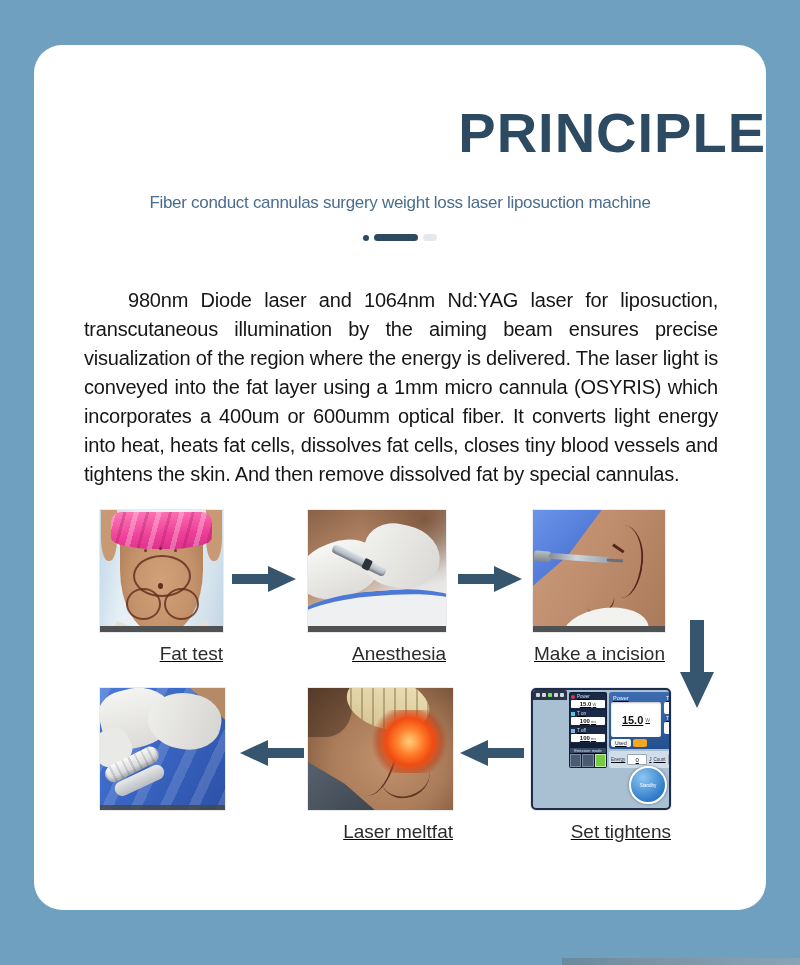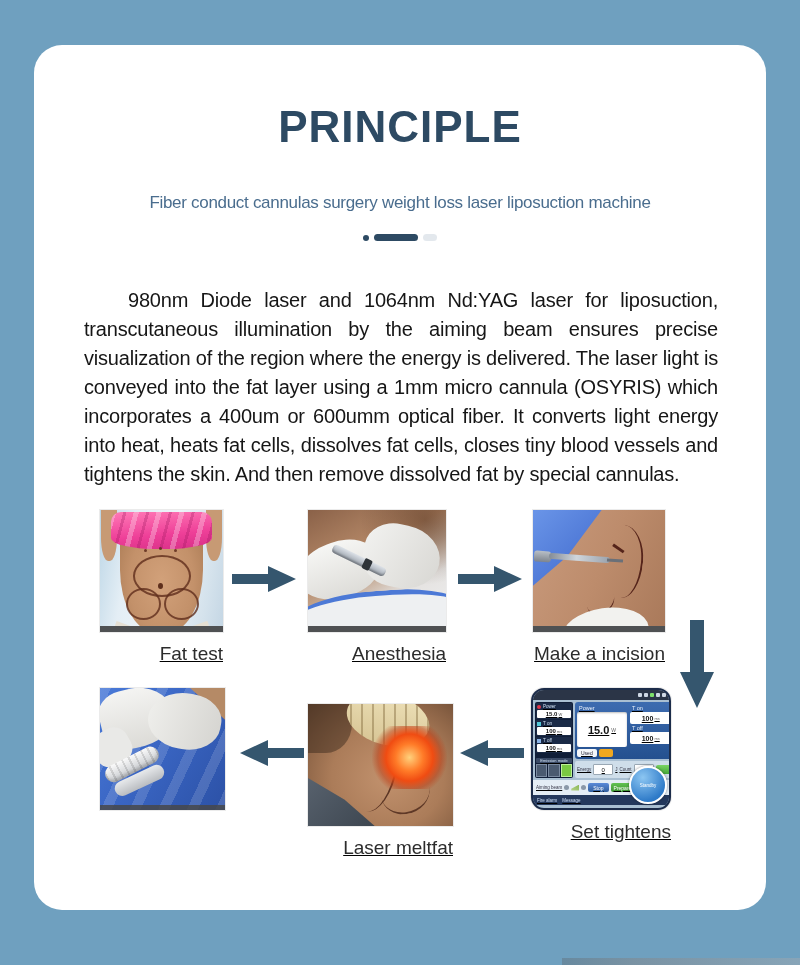--- a/index.html
+++ b/index.html
@@ -1,22 +1,22 @@
 <!DOCTYPE html>
 <html style="--background: #6fa0bf; --card: #ffffff; --title: #2d4a63; --subtitle: #4a6d8e; --arrow: #35566e; --label: #2c2c2c; --text: #161616;"><head>
 <meta charset="utf-8">
 <style>
   html,body{margin:0;padding:0;background:#6fa0bf;}
   .canvas{position:relative;width:800px;height:965px;background:var(--background,#6fa0bf);
           font-family:"Liberation Sans",sans-serif;overflow:hidden;}
   .card{position:absolute;left:34px;top:45px;width:732px;height:865px;
         background:var(--card,#ffffff);border-radius:28px;}
 
-  .title{position:absolute;top:60px;left:0;width:100%;margin:0;text-align:center;
-         font-size:44px;font-weight:700;letter-spacing:1px;color:var(--title,#2d4a63);line-height:1;}
+  .title{position:absolute;top:60px;left:0;width:100%;margin:0;text-align:right;
+         font-size:56px;font-weight:700;letter-spacing:1px;color:var(--title,#2d4a63);line-height:1;}
   .subtitle{position:absolute;top:148px;left:0;width:100%;text-align:center;
             font-size:17px;letter-spacing:-.3px;color:var(--subtitle,#4a6d8e);}
   .divider{position:absolute;top:189px;left:0;width:100%;display:flex;justify-content:center;
            align-items:center;gap:5px;}
   .divider .dot{width:6px;height:6px;border-radius:50%;background:var(--title,#2d4a63);}
   .divider .bar{width:44px;height:7px;border-radius:4px;background:var(--title,#2d4a63);}
   .divider .bar-faint{width:14px;height:7px;border-radius:4px;background:#ccd6de;opacity:.55;}
 
   .desc{position:absolute;top:241px;left:50px;width:634px;margin:0;
         font-size:20px;line-height:29px;text-align:justify;text-indent:44px;
@@ -106,22 +106,22 @@
   .p5-glove::after{content:"";position:absolute;inset:0;border-radius:inherit;
             background:repeating-linear-gradient(75deg,transparent 0 9px,rgba(120,95,50,.4) 9px 11px);}
   .p5-line1{position:absolute;left:30%;top:8%;width:30%;height:80%;transform:rotate(10deg);
             border-right:2.5px solid rgba(60,25,15,.75);border-radius:0 60% 50% 0/0 50% 50% 0;}
   .p5-line2{position:absolute;left:50%;top:55%;width:34%;height:34%;transform:rotate(-8deg);
             border-bottom:2.5px solid rgba(60,25,15,.7);border-radius:0 0 60% 50%;}
   .p5-glow{position:absolute;left:44%;top:18%;width:52%;height:52%;
            background:radial-gradient(circle,#ffd17c 0%,#ff7b28 28%,#f04c12 48%,rgba(190,60,20,.5) 65%,transparent 78%);}
 
   
-  .dev{background:#a9bfd2;border:2px solid #1c2c4a;border-radius:13px;box-sizing:border-box;
-       display:flex;flex-direction:column;font-family:"Liberation Sans",sans-serif;}
+  .dev{background:#a9bfd2;border:2px solid #1c2c4a;border-radius:5px;box-sizing:border-box;
+       display:flex;flex-direction:row;font-family:"Liberation Sans",sans-serif;}
   .dev-status{height:10px;background:#2b3547;border-radius:2px 2px 0 0;display:flex;align-items:center;
               justify-content:flex-end;gap:2px;padding:0 3px;flex:none;}
   .dev-status i{width:4px;height:4px;background:#cfd8e4;border-radius:1px;display:block;}
   .dev-status i.g{background:#7ee06a;}
   .dev-body{flex:none;display:flex;padding:2px;gap:2px;height:76px;}
   .dev-left{width:36px;background:#101e38;border-radius:2px;display:flex;flex-direction:column;
             padding:1px;gap:1px;}
   .dl-cell{background:#1a2a46;border-radius:1px;padding:1px;}
   .dl-top{display:flex;align-items:center;gap:2px;}
   .dl-ico{width:4px;height:4px;border-radius:50%;background:#e0364a;display:block;}
@@ -265,21 +265,21 @@
         <div class="p4-can1"></div>
         <div class="p4-can2"></div>
         <div class="pbar"></div>
       </div>
     </div>
 
     <svg class="arrow" style="left:206px;top:693px;" width="64" height="30" viewBox="0 0 64 30">
       <polygon points="64,10 28,10 28,2 0,15 28,28 28,20 64,20" fill="currentColor"></polygon>
     </svg>
 
-    <div class="step" style="left:274px;top:659px;width:145px;">
+    <div class="step" style="left:274px;top:643px;width:145px;">
       <div class="photo p5">
         <div class="p5-dark"></div>
         <div class="p5-line1"></div>
         <div class="p5-line2"></div>
         <div class="p5-cloth"></div>
         <div class="p5-glove"></div>
         <div class="p5-glow"></div>
       </div>
       <div class="step-label">Laser meltfat</div>
     </div>

